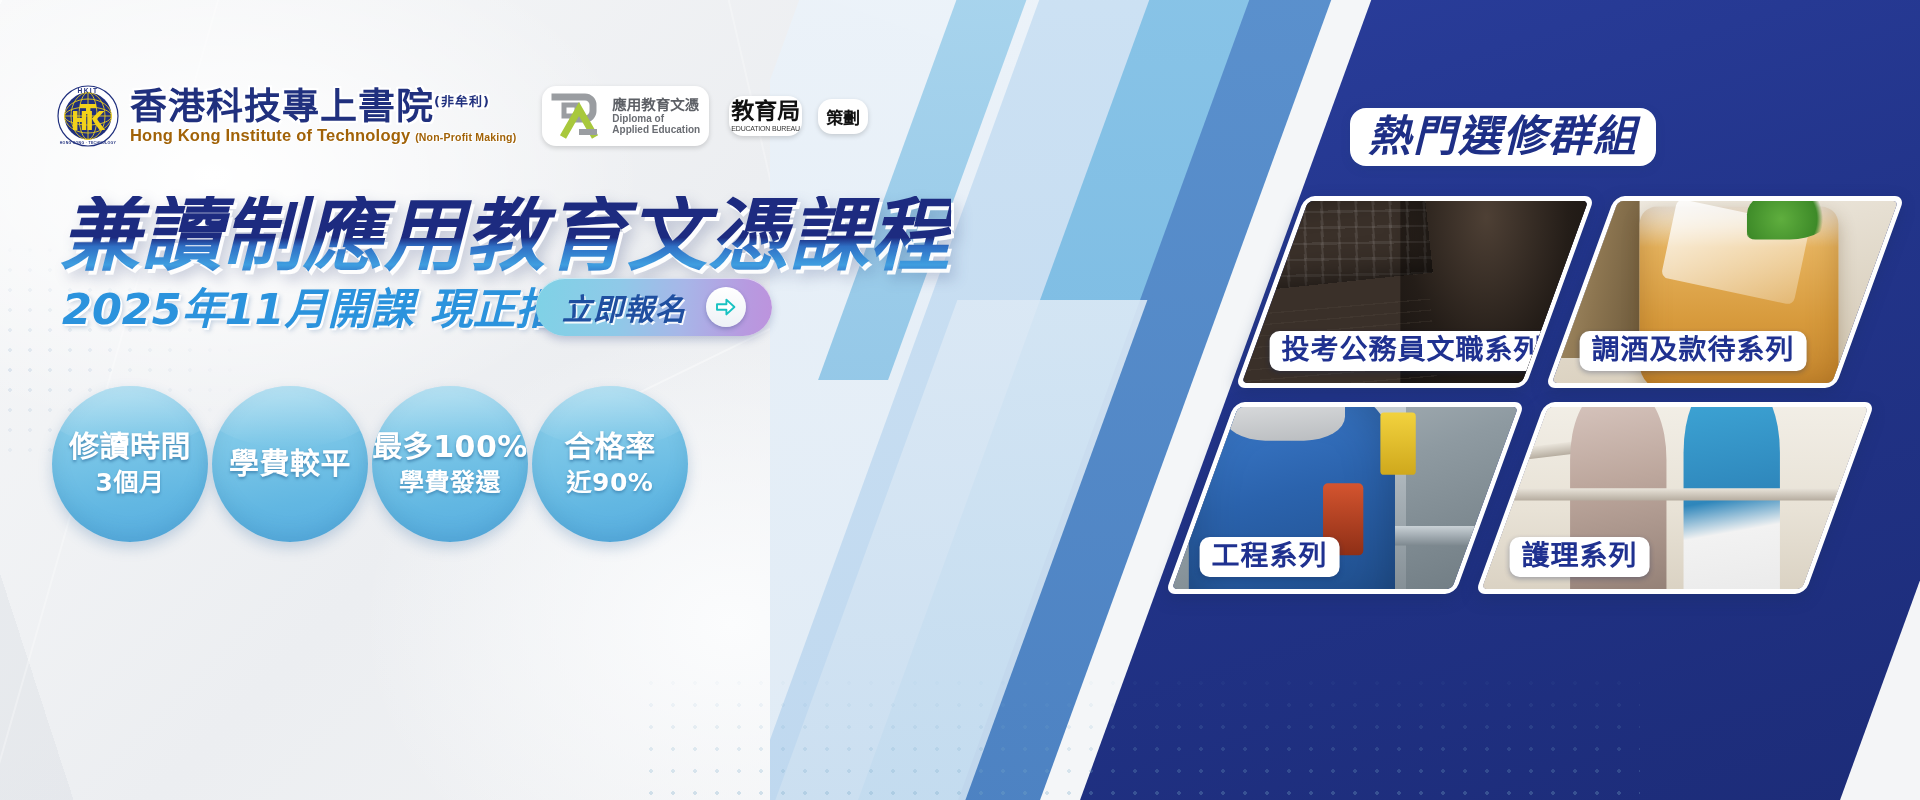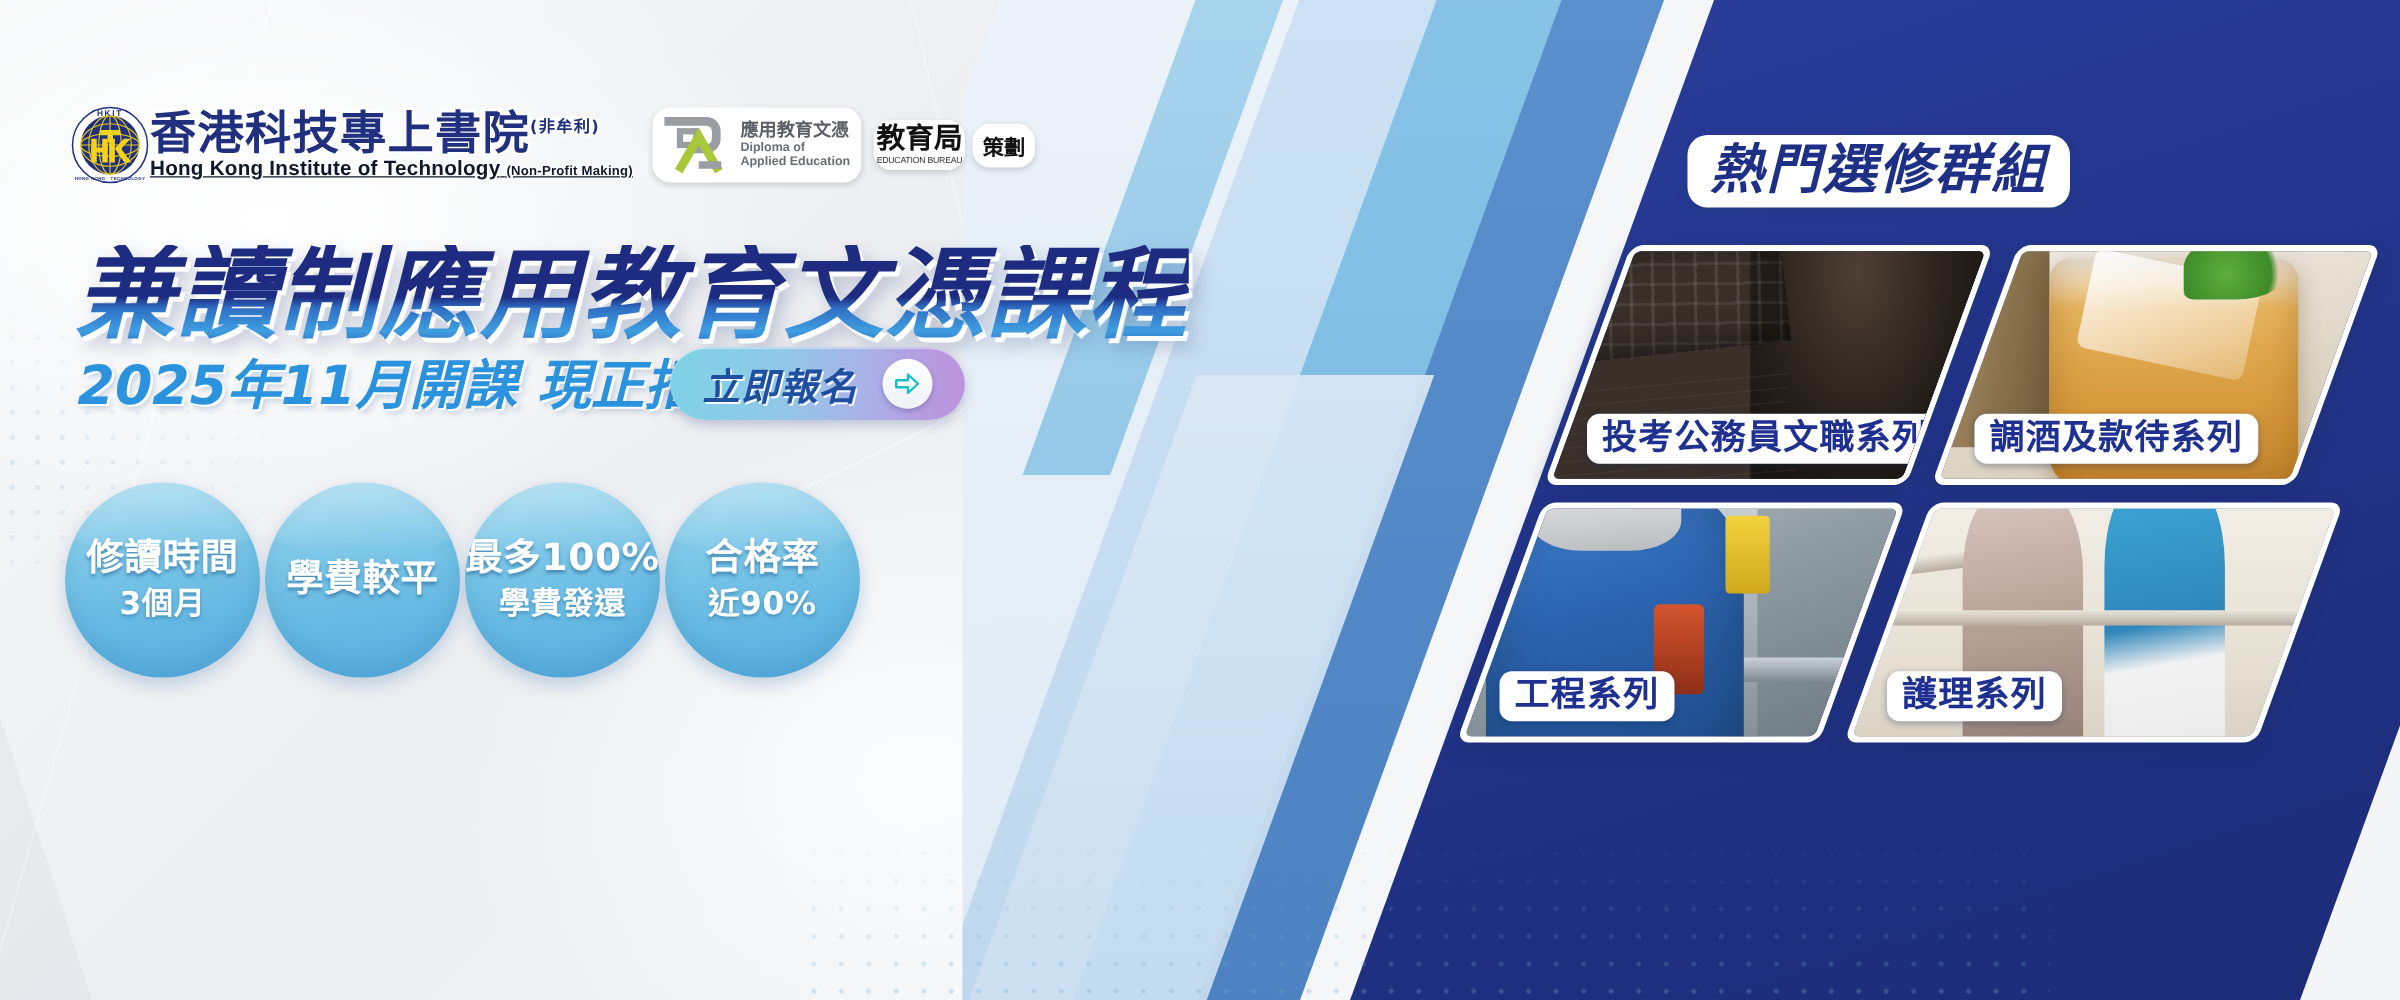--- a/index.html
+++ b/index.html
@@ -52,41 +52,40 @@
   }
 
   
   .ribbons { position:absolute; right:0; top:0; width:1150px; height:800px; overflow:hidden; }
   .rb { position:absolute; top:-180px; height:1180px; transform:skewX(-20deg); }
 
   
   .left { position:absolute; left:0; top:0; width:1000px; height:800px; }
 
   
-  .logorow { position:absolute; left:56px; top:84px; display:flex; align-items:center; }
+  .logorow { position:absolute; left:56px; top:84px; display:flex; align-items:center; gap:10px; }
 
   .sticker{
     background:#fff; border-radius:14px;
     box-shadow:0 2px 5px rgba(0,0,0,.16);
     display:flex; align-items:center;
   }
 
   
   .crest { width:64px; height:64px; position:relative; flex:0 0 auto; }
   .hkit-name { display:flex; flex-direction:column; justify-content:center; }
   .hkit-cn {
     font-size:37px; font-weight:700; color:#20307e; letter-spacing:1px;
     line-height:1.02; white-space:nowrap; font-family:"DejaVu Sans",sans-serif;
     text-shadow:0 0 2px #fff,0 0 4px #fff,2px 2px 0 #fff,-2px -2px 0 #fff,2px -2px 0 #fff,-2px 2px 0 #fff;
   }
   .hkit-en {
-    font-size:16.5px; font-weight:700; color:#0f172a; letter-spacing:.2px;
+    font-size:16.5px; font-weight:700; color:#a16207; letter-spacing:.2px;
     white-space:nowrap; line-height:1.1; margin-top:1px;
     text-shadow:0 0 2px #fff,1px 1px 0 #fff,-1px -1px 0 #fff;
-    text-decoration:underline;
   }
   .sup-cn { font-size:13px; vertical-align:super; font-weight:700; }
   .sup-en { font-size:10.5px; font-weight:700; }
 
   
   .dae { display:flex; align-items:center; gap:7px; }
   .dae-mark { width:56px; height:50px; position:relative; }
   .dae-txt { line-height:1.12; }
   .dae-cn { font-size:14.5px; color:#5d6066; font-weight:700; font-family:"DejaVu Serif",serif; white-space:nowrap;}
   .dae-en1 { font-size:10px; color:#6a6d73; font-weight:700; white-space:nowrap; }

